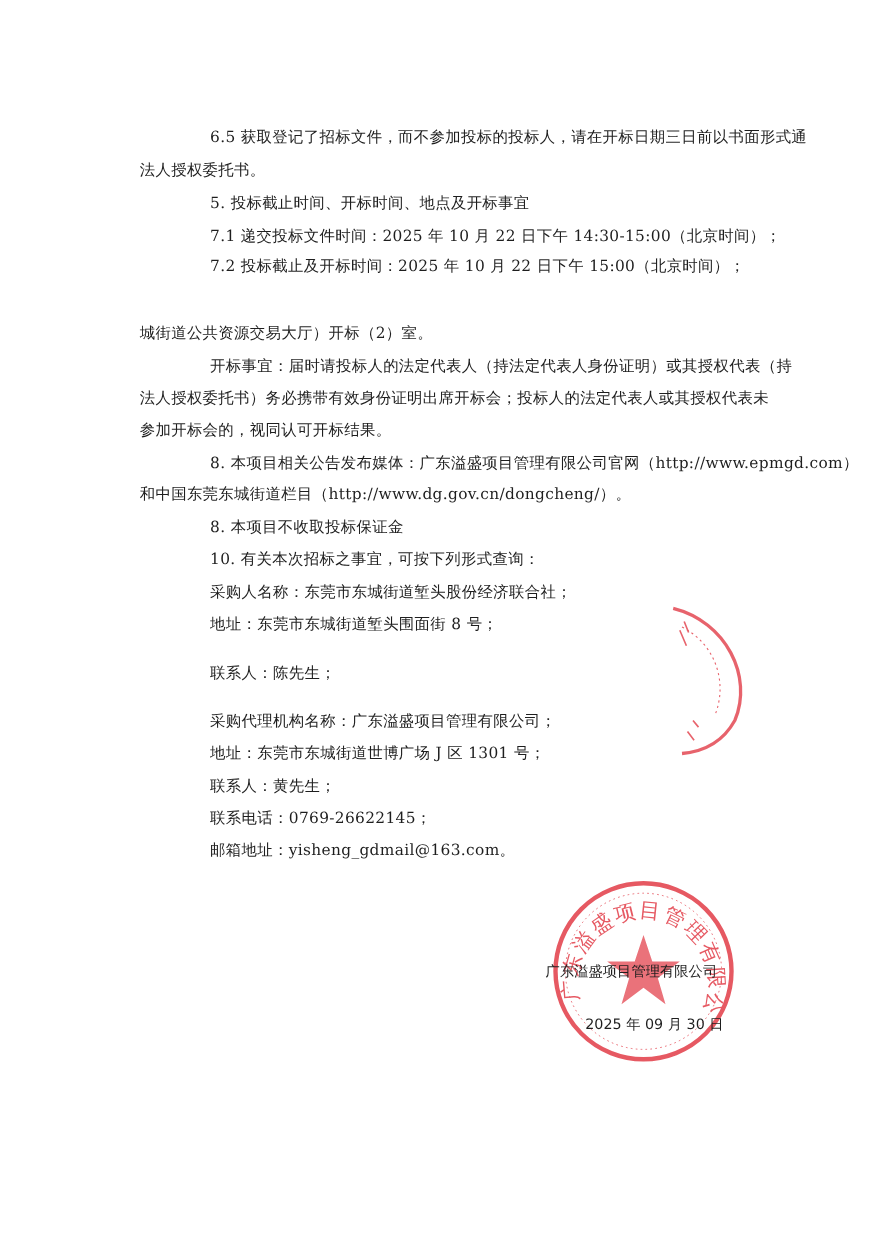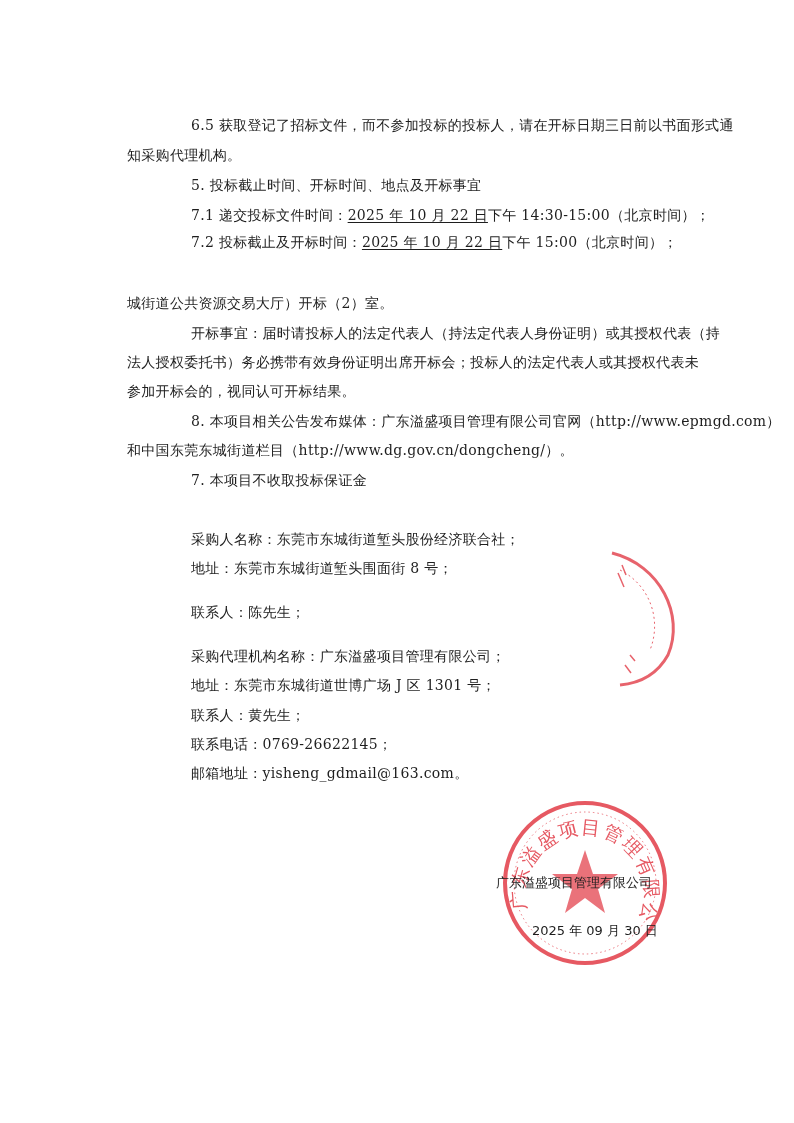--- a/index.html
+++ b/index.html
@@ -2,54 +2,55 @@
 <html><head>
 <meta charset="utf-8">
 <style>
   html, body { margin: 0; padding: 0; background: #ffffff; }
   body { width: 794px; height: 1123px; position: relative; overflow: hidden;
          font-family: "DejaVu Serif", "Liberation Serif", serif; color: #1e1e1e; }
   .page { position: absolute; left: 0; top: 0; width: 794px; height: 1123px; }
   .line { position: absolute; left: 127px; width: 556px; font-size: 14px; line-height: 20px;
           white-space: nowrap; letter-spacing: 0.3px; }
   .ind { left: 155px; width: 528px; margin-left: 36px; }
-  .u { text-decoration: underline; text-underline-offset: 2px; }
+  .u { text-underline-offset: 2px; }
   .seal { position: absolute; pointer-events: none; }
   .sig { position: absolute; font-family: "DejaVu Sans", "Liberation Sans", sans-serif;
          font-size: 13px; color: #1e1e1e; white-space: nowrap; z-index: 3; }
 </style>
 </head>
 <body>
 
 <div class="page">
 
   <div class="line ind" style="top:115px">6.5 获取登记了招标文件，而不参加投标的投标人，请在开标日期三日前以书面形式通</div>
-  <div class="line" style="top:145px">知采购代理机构。</div>
+  <div class="line" style="top:145px">法人授权委托书。</div>
 
   <div class="line ind" style="top:175px">5. 投标截止时间、开标时间、地点及开标事宜</div>
 
   <div class="line ind" style="top:205px">
     <span>7.1 递交投标文件时间：</span><span class="u">2025 年 10 月 22 日</span><span>下午 14:30-15:00（北京时间）；</span>
   </div>
 
   <div class="line ind" style="top:232px">
     <span>7.2 投标截止及开标时间：</span><span class="u">2025 年 10 月 22 日</span><span>下午 15:00（北京时间）；</span>
   </div>
 
   <div class="line" style="top:293px">城街道公共资源交易大厅）开标（2）室。</div>
 
   <div class="line ind" style="top:323px">开标事宜：届时请投标人的法定代表人（持法定代表人身份证明）或其授权代表（持</div>
   <div class="line" style="top:381px">参加开标会的，视同认可开标结果。</div>
   <div class="line" style="top:352px">法人授权委托书）务必携带有效身份证明出席开标会；投标人的法定代表人或其授权代表未</div>
 
   <div class="line ind" style="top:411px">8. 本项目相关公告发布媒体：广东溢盛项目管理有限公司官网（http://www.epmgd.com）</div>
   <div class="line" style="top:440px">和中国东莞东城街道栏目（http://www.dg.gov.cn/dongcheng/）。</div>
 
-  <div class="line ind" style="top:470px">7. 本项目不收取投标保证金</div>
+  <div class="line ind" style="top:470px">8. 本项目不收取投标保证金</div>
 
+  <div class="line ind" style="top:499px">10. 有关本次招标之事宜，可按下列形式查询：</div>
 
   <div class="line ind" style="top:529px">采购人名称：东莞市东城街道堑头股份经济联合社；</div>
   <div class="line ind" style="top:558px">地址：东莞市东城街道堑头围面街 8 号；</div>
   <div class="line ind" style="top:602px">联系人：陈先生；</div>
   <div class="line ind" style="top:646px">采购代理机构名称：广东溢盛项目管理有限公司；</div>
   <div class="line ind" style="top:675px">地址：东莞市东城街道世博广场 J 区 1301 号；</div>
   <div class="line ind" style="top:705px">联系人：黄先生；</div>
   <div class="line ind" style="top:734px">联系电话：0769-26622145；</div>
   <div class="line ind" style="top:763px">邮箱地址：yisheng_gdmail@163.com。</div>
 

